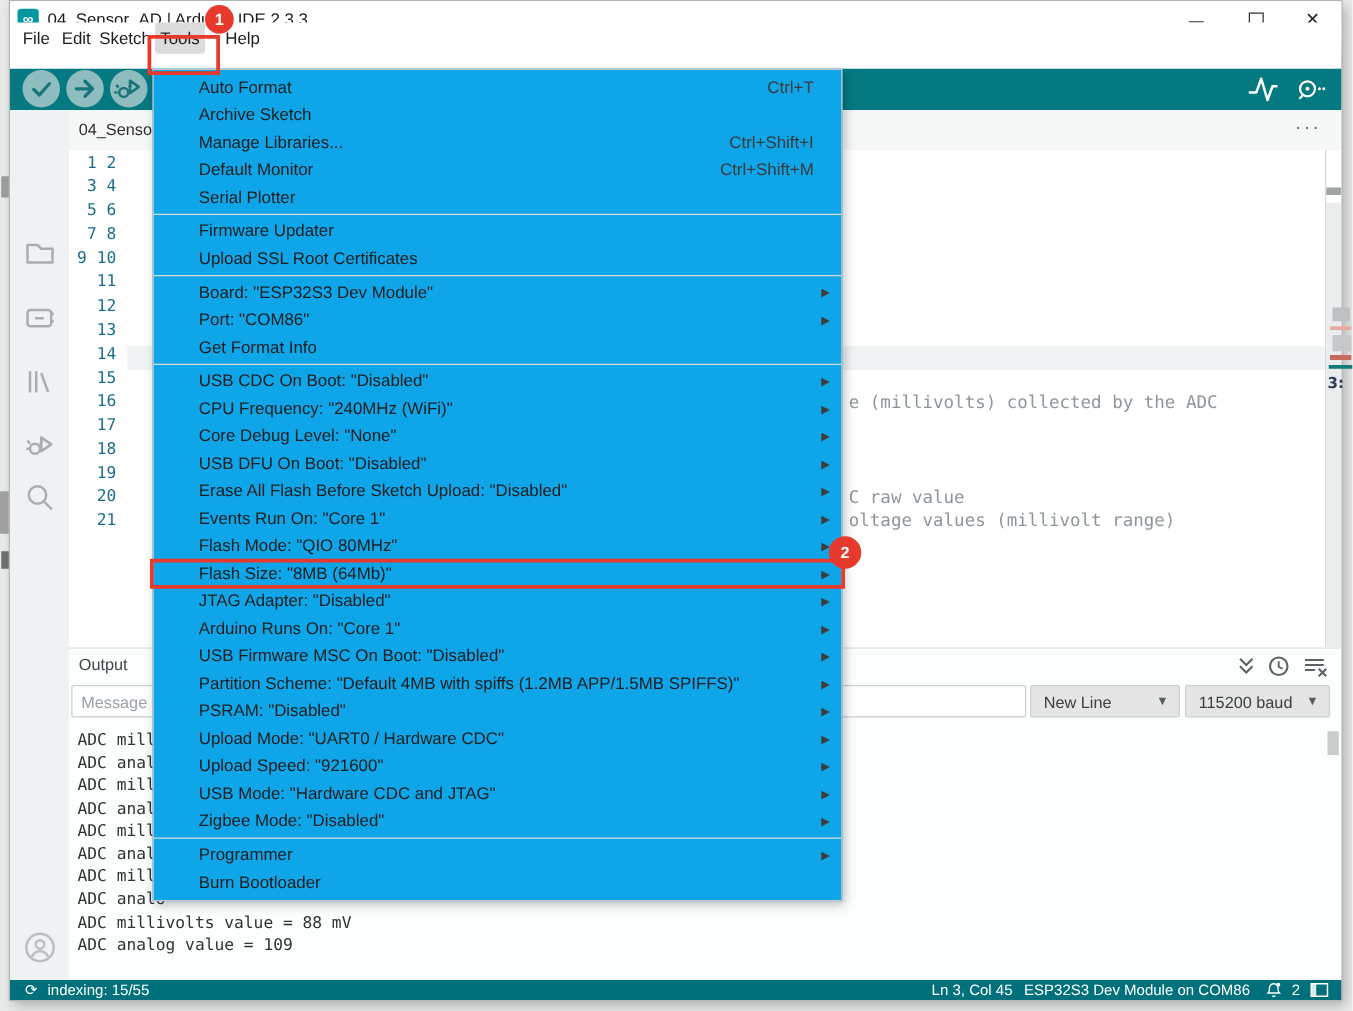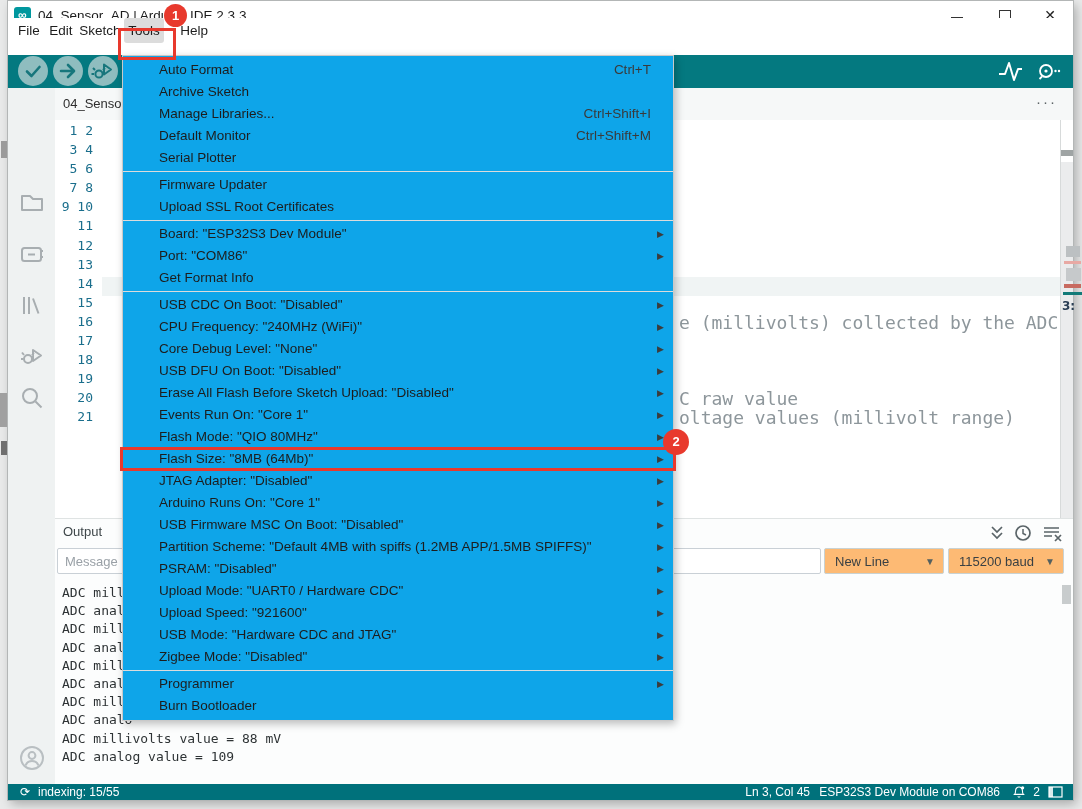--- a/index.html
+++ b/index.html
@@ -37,32 +37,32 @@
   .sideicon{position:absolute;left:10px;width:28px;height:28px;}
   
   #tabbar{position:absolute;left:47px;top:87px;right:0;height:32px;background:#f6f8f8;border-bottom:1px solid #e3e6e6;}
   #tabname{position:absolute;left:8px;top:0;height:32px;line-height:32px;font-size:13px;color:#2e2e2e;white-space:nowrap;}
   #editor-dots{position:absolute;right:16px;top:0;height:32px;line-height:28px;font-size:15px;letter-spacing:2px;color:#5d6567;}
   
   #editor{position:absolute;left:47px;top:119px;right:0;height:398px;background:#fff;overflow:hidden;}
   #gutter{position:absolute;left:0;top:1px;width:46px;text-align:right;padding-right:8px;box-sizing:border-box;
           font-family:"DejaVu Sans Mono",monospace;font-size:13px;line-height:19.1px;color:#1a6e8c;}
   #curline{position:absolute;left:47px;right:12px;top:157px;height:19px;background:#f0f4f4;}
-  .codefrag{position:absolute;font-family:"DejaVu Sans Mono",monospace;font-size:18px;line-height:19.1px;color:#8d969b;white-space:pre;}
+  .codefrag{position:absolute;font-family:"DejaVu Sans Mono",monospace;font-size:14px;line-height:19.1px;color:#8d969b;white-space:pre;}
   #vscroll{position:absolute;right:0;top:0;width:12px;height:398px;background:#fff;border-left:1px solid #d7dada;}
   #vthumb{position:absolute;right:0;left:0;top:30px;height:6px;background:#9fa4a4;}
   #vlower{position:absolute;right:0;left:0;top:42px;bottom:0;background:#ebeced;}
   
   #bottompanel{position:absolute;left:47px;top:517px;right:0;bottom:16px;background:#fcfdfd;border-top:1px solid #dfe3e3;}
   #outtab{position:absolute;left:8px;top:0;height:26px;line-height:26px;font-size:13px;color:#3f474a;}
   .hdricon{position:absolute;top:4px;width:20px;height:20px;}
   #msginput{position:absolute;left:2px;top:29px;width:748px;height:24px;border:1px solid #c9d0d6;border-radius:2px;
             font-size:13px;color:#3a4043;padding:0 7px;outline:none;font-family:"Liberation Sans",sans-serif;}
   #msginput::placeholder{color:#9aa1a7;}
-  .dropdown{position:absolute;top:29px;height:26px;border:1px solid #c9d2d2;border-radius:2px;background:#fdba74;
+  .dropdown{position:absolute;top:29px;height:26px;border:1px solid #c9d2d2;border-radius:2px;background:#e5e5e5;
             font-size:13px;color:#3a4043;line-height:26px;padding-left:10px;box-sizing:border-box;}
   .dropdown .caret{position:absolute;right:8px;top:0;color:#55605f;font-size:10px;}
   #dd-lineend{left:769px;width:120px;} #dd-baud{left:893px;width:116px;}
   #console{position:absolute;left:0;top:62px;right:12px;bottom:0;padding:3px 0 0 7px;
            font-family:"DejaVu Sans Mono",monospace;font-size:13px;line-height:18.2px;color:#2e3335;white-space:pre;overflow:hidden;}
   #conthumb{position:absolute;right:2px;top:66px;width:9px;height:19px;background:#c8cccd;}
   
   #statusbar{position:absolute;left:0;right:0;bottom:0;height:16px;background:#00717b;color:#fff;font-size:12px;}
   #statusbar .sitem{position:absolute;top:0;height:16px;line-height:16px;white-space:nowrap;}
   

